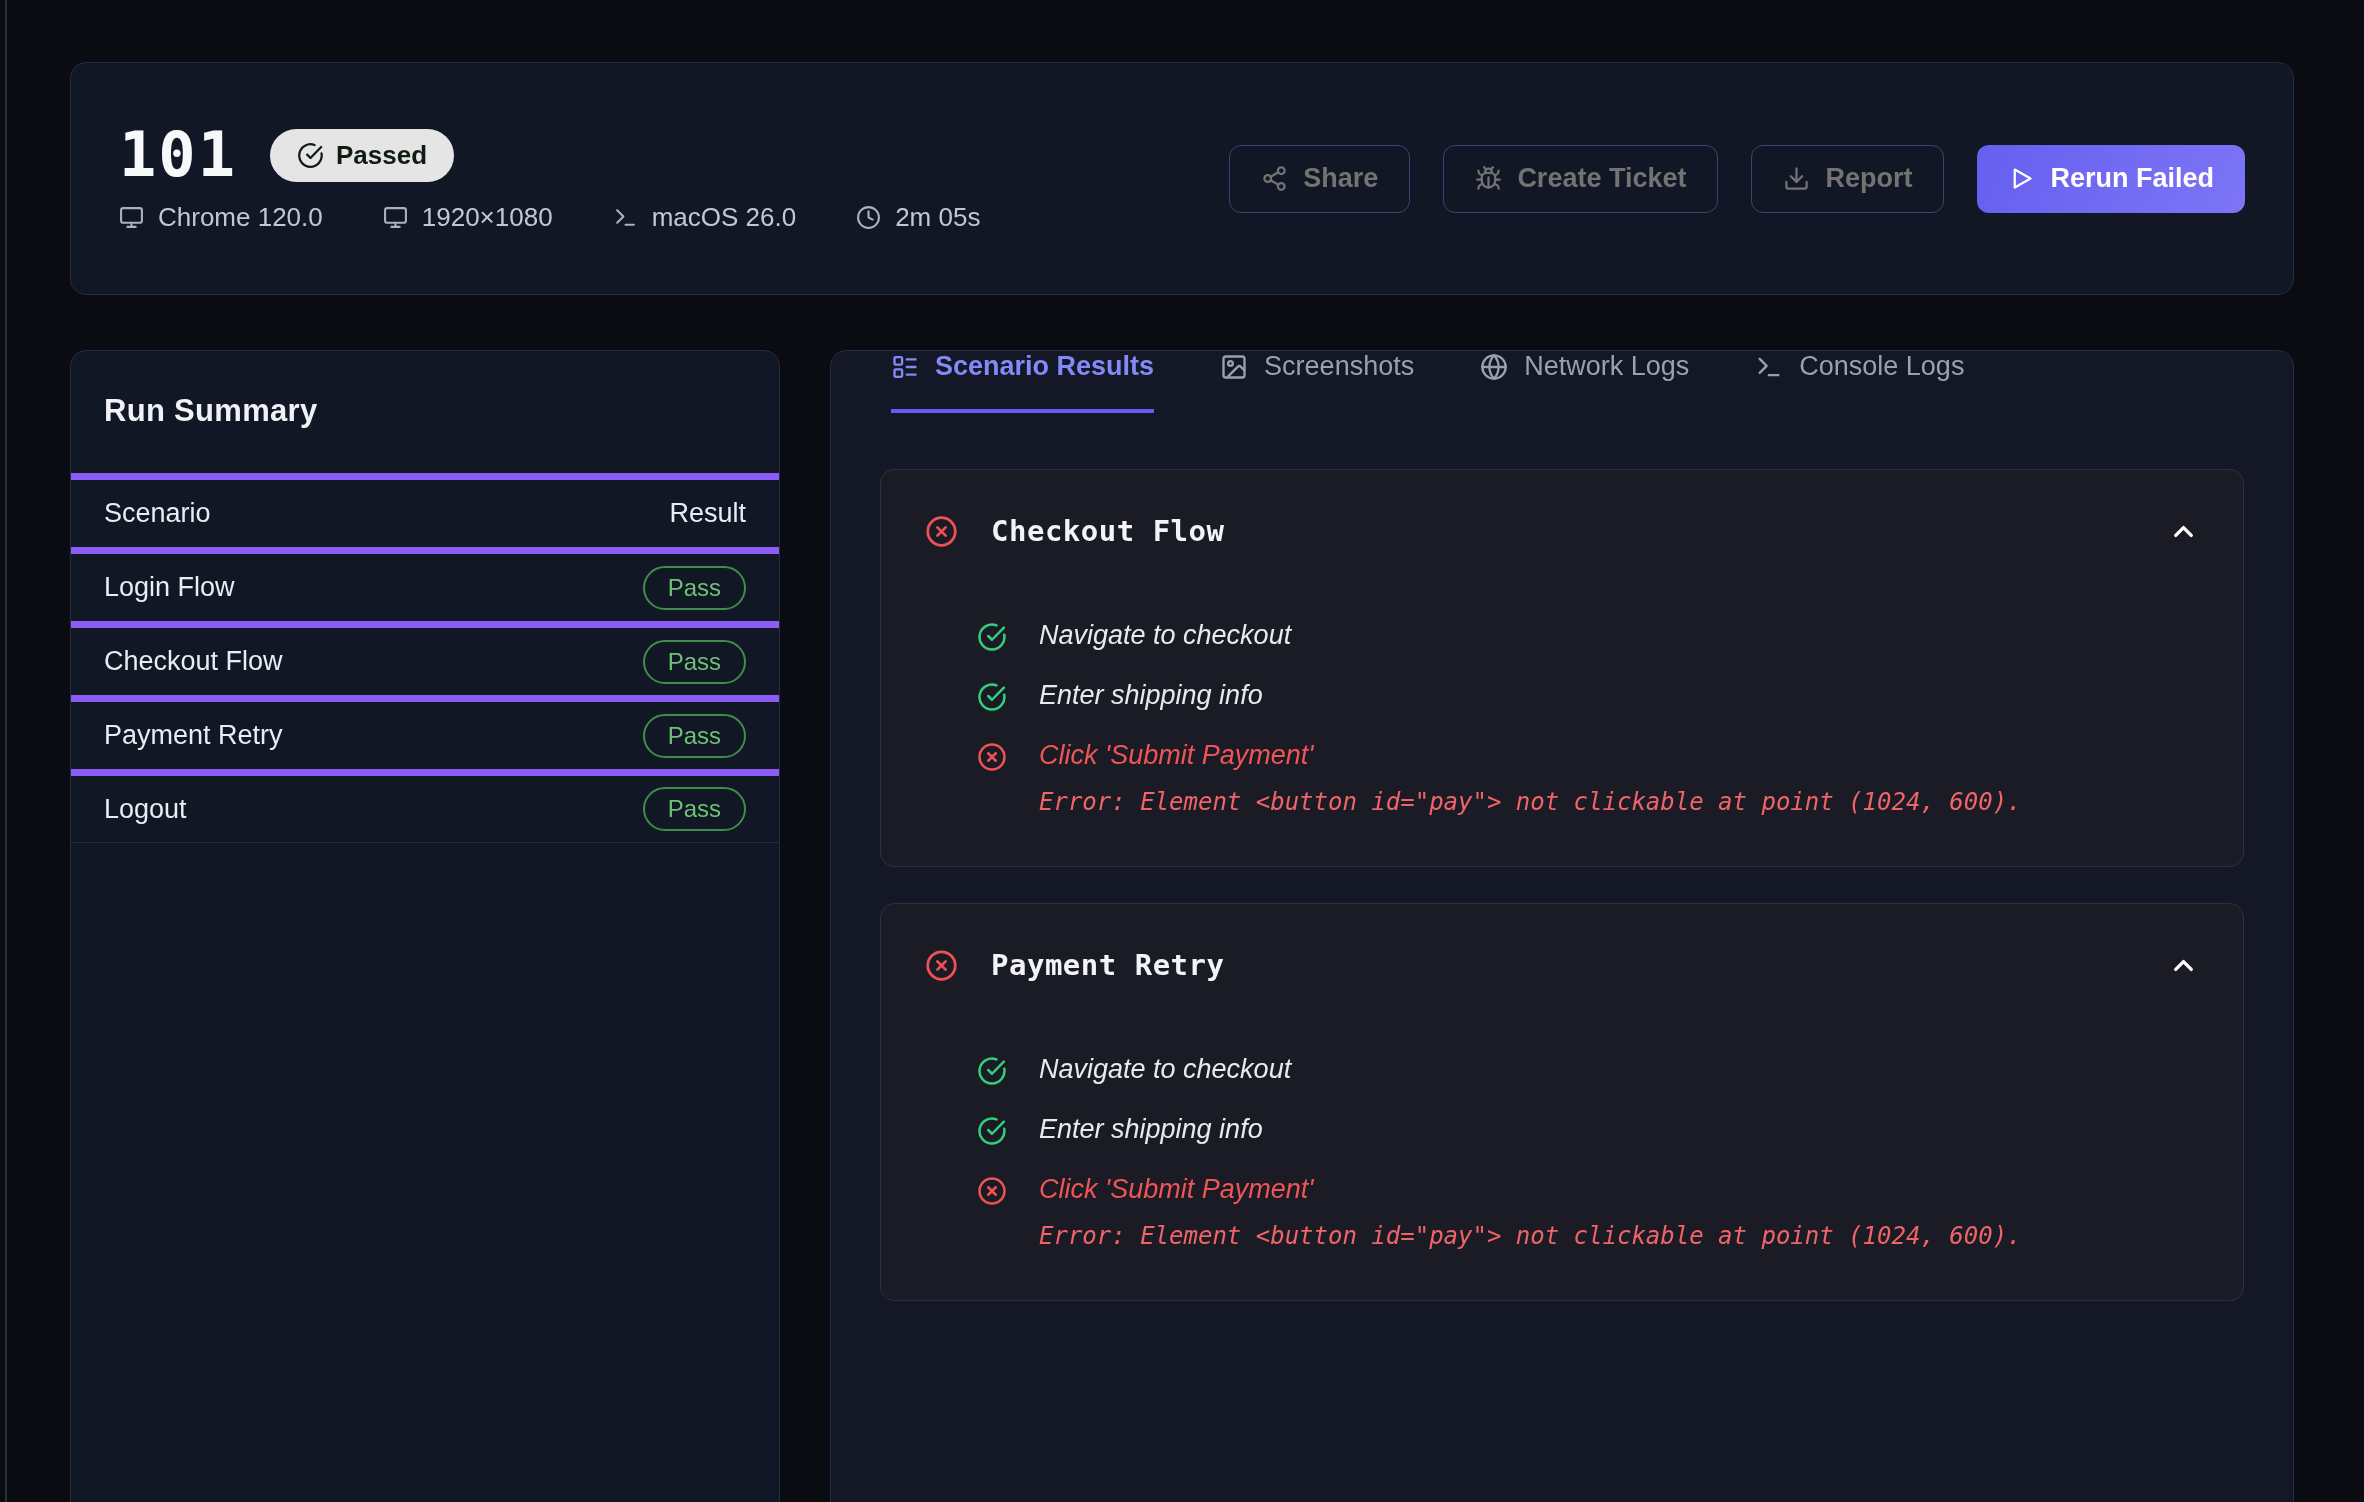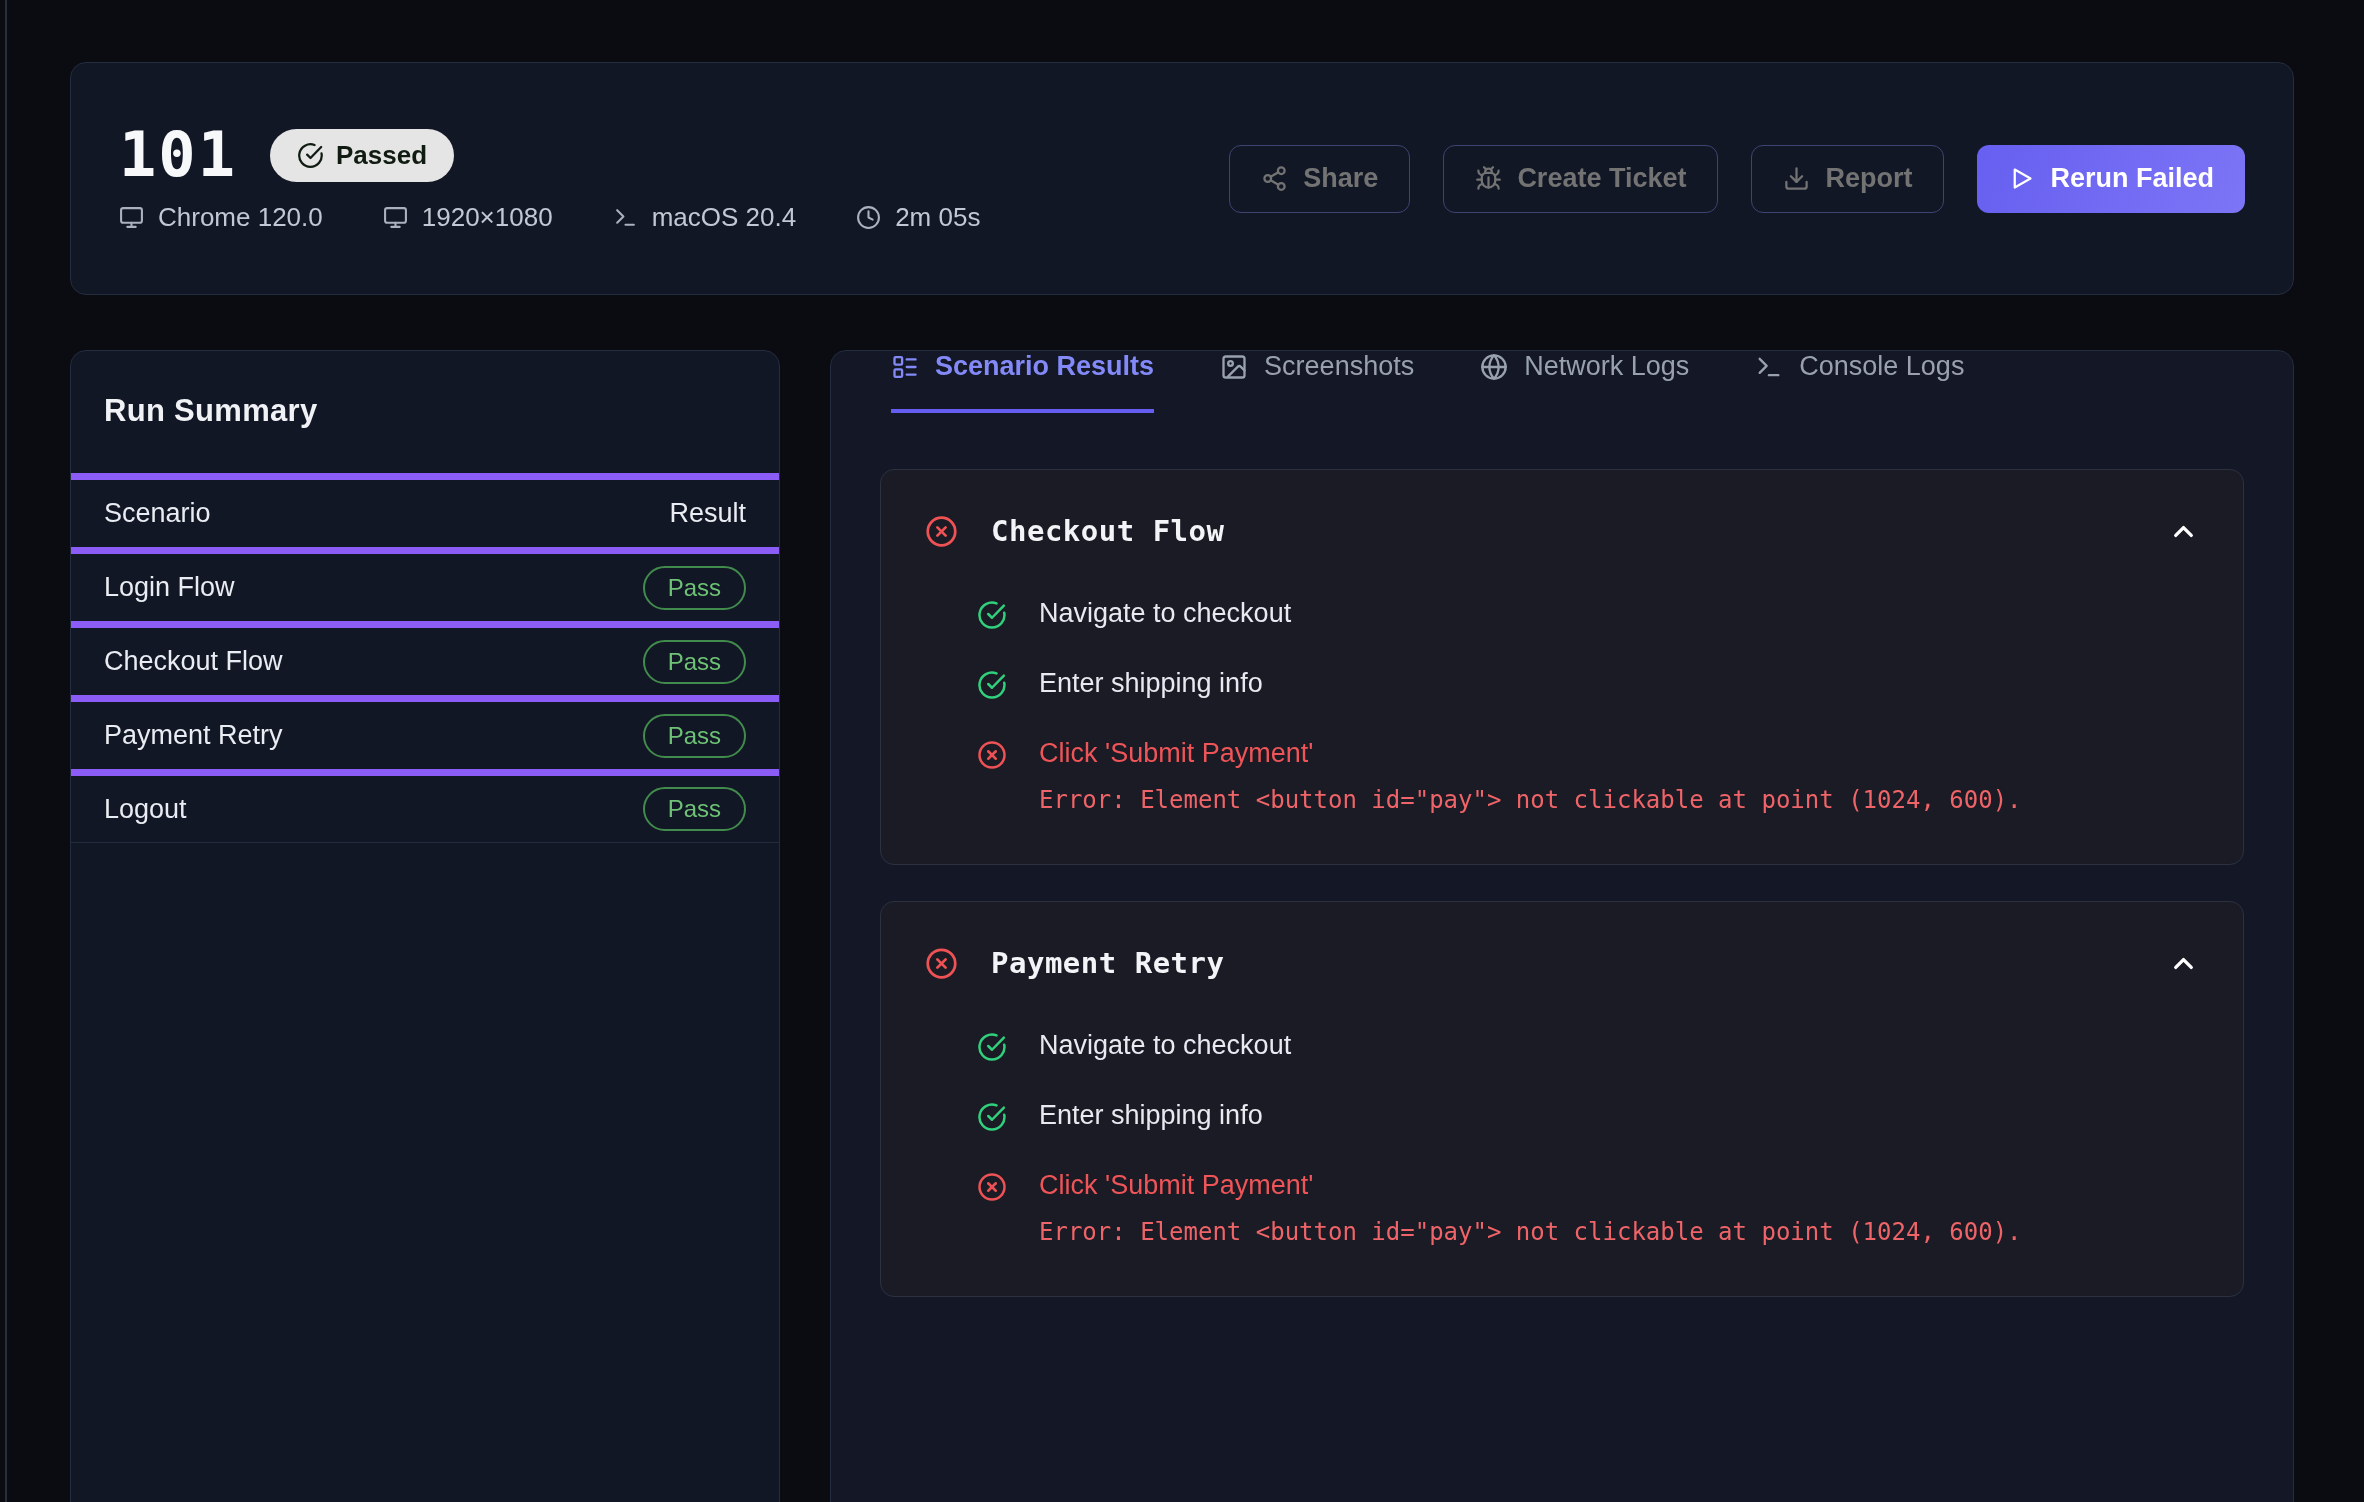--- a/index.html
+++ b/index.html
@@ -47,21 +47,21 @@
   .tab svg { width:28px; height:28px; }
   .tab.active { color:#838af8; border-bottom-color:#655cf0; font-weight:600; }
 
   .cards { padding:56px 49px 40px 49px; display:flex; flex-direction:column; gap:36px; }
   .scenario-card { background:#1a1b24; border:1px solid #2c3142; border-radius:14px; padding:44px 44px 50px 44px; }
   .card-head { display:flex; align-items:center; gap:33px; }
   .card-head .fail-ic { width:33px; height:33px; color:#ef5254; flex:0 0 auto; }
   .card-title { flex:1; font-family:"DejaVu Sans Mono",monospace; font-weight:700; font-size:29px; color:#f3f4f7; letter-spacing:.5px; }
   .collapse-btn { background:none; border:none; color:#ffffff; cursor:pointer; padding:0; line-height:0; }
   .collapse-btn svg { width:31px; height:31px; }
-  .steps { margin:50px 0 0 52px; display:flex; flex-direction:column; gap:38px; }
+  .steps { margin:72px 0 0 52px; display:flex; flex-direction:column; gap:28px;font-style:italic; }
   .step { display:flex; align-items:flex-start; gap:32px; font-size:27px; color:#e8eaf0; }
   .step svg { width:30px; height:30px; flex:0 0 auto; margin-top:2px; }
   .step .ok { color:#31d07c; }
   .step .bad { color:#ef5254; }
   .step.failed .step-label { color:#ef5558; }
   .step-body { display:flex; flex-direction:column; gap:17px; }
   .step-error { font-family:"DejaVu Sans Mono",monospace; font-size:24px; color:#ef6468; }
 </style>
 </head>
 <body>
@@ -165,21 +165,21 @@
         <div class="meta-item">
           <svg viewBox="0 0 24 24">
               <use href="#i-monitor"></use>
             </svg>
           <span>1920×1080</span>
         </div>
         <div class="meta-item">
           <svg viewBox="0 0 24 24">
               <use href="#i-terminal"></use>
             </svg>
-          <span>macOS 20.4</span>
+          <span>macOS 26.0</span>
         </div>
         <div class="meta-item">
           <svg viewBox="0 0 24 24">
               <use href="#i-clock"></use>
             </svg>
           <span>2m 05s</span>
         </div>
       </div>
     </div>
     <div class="actions">

